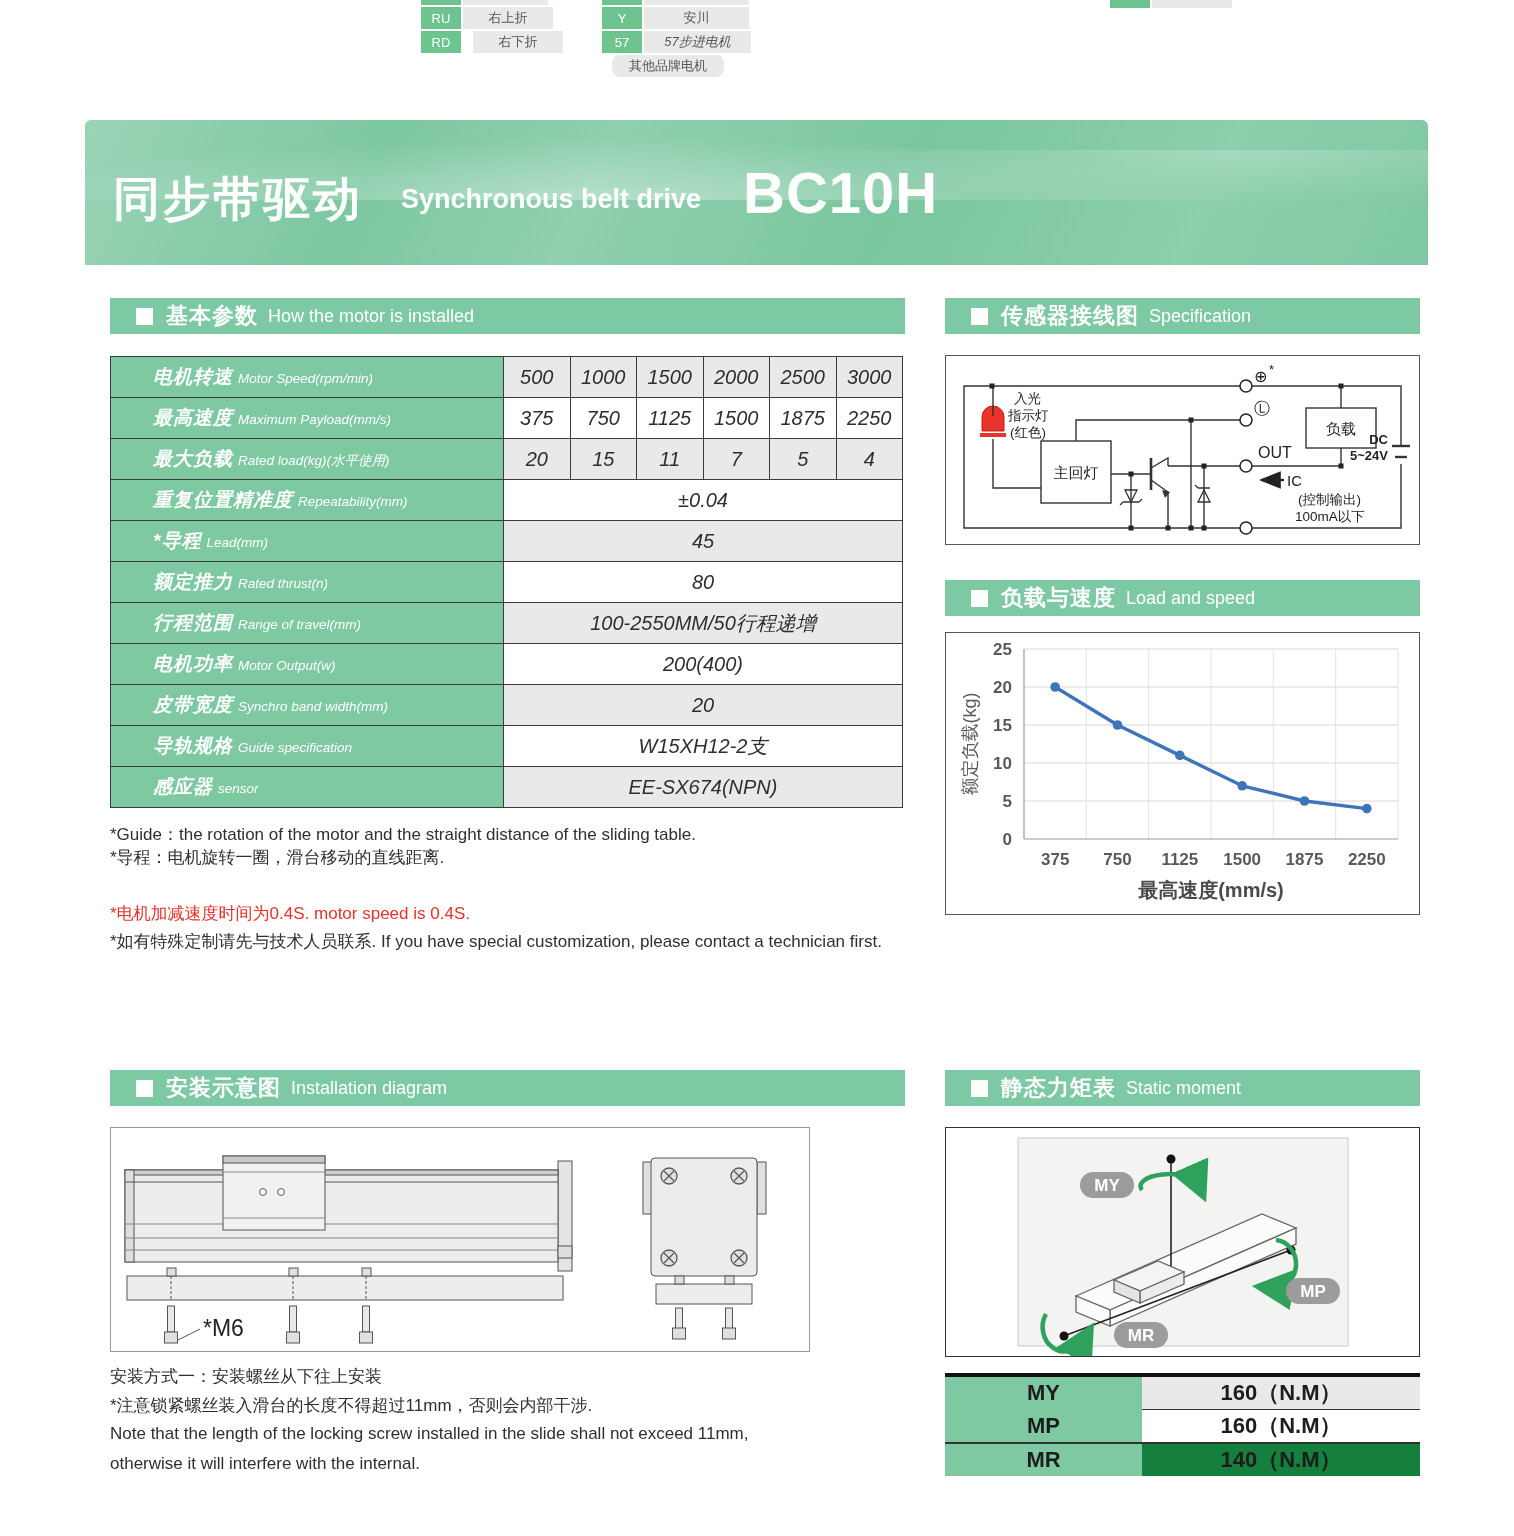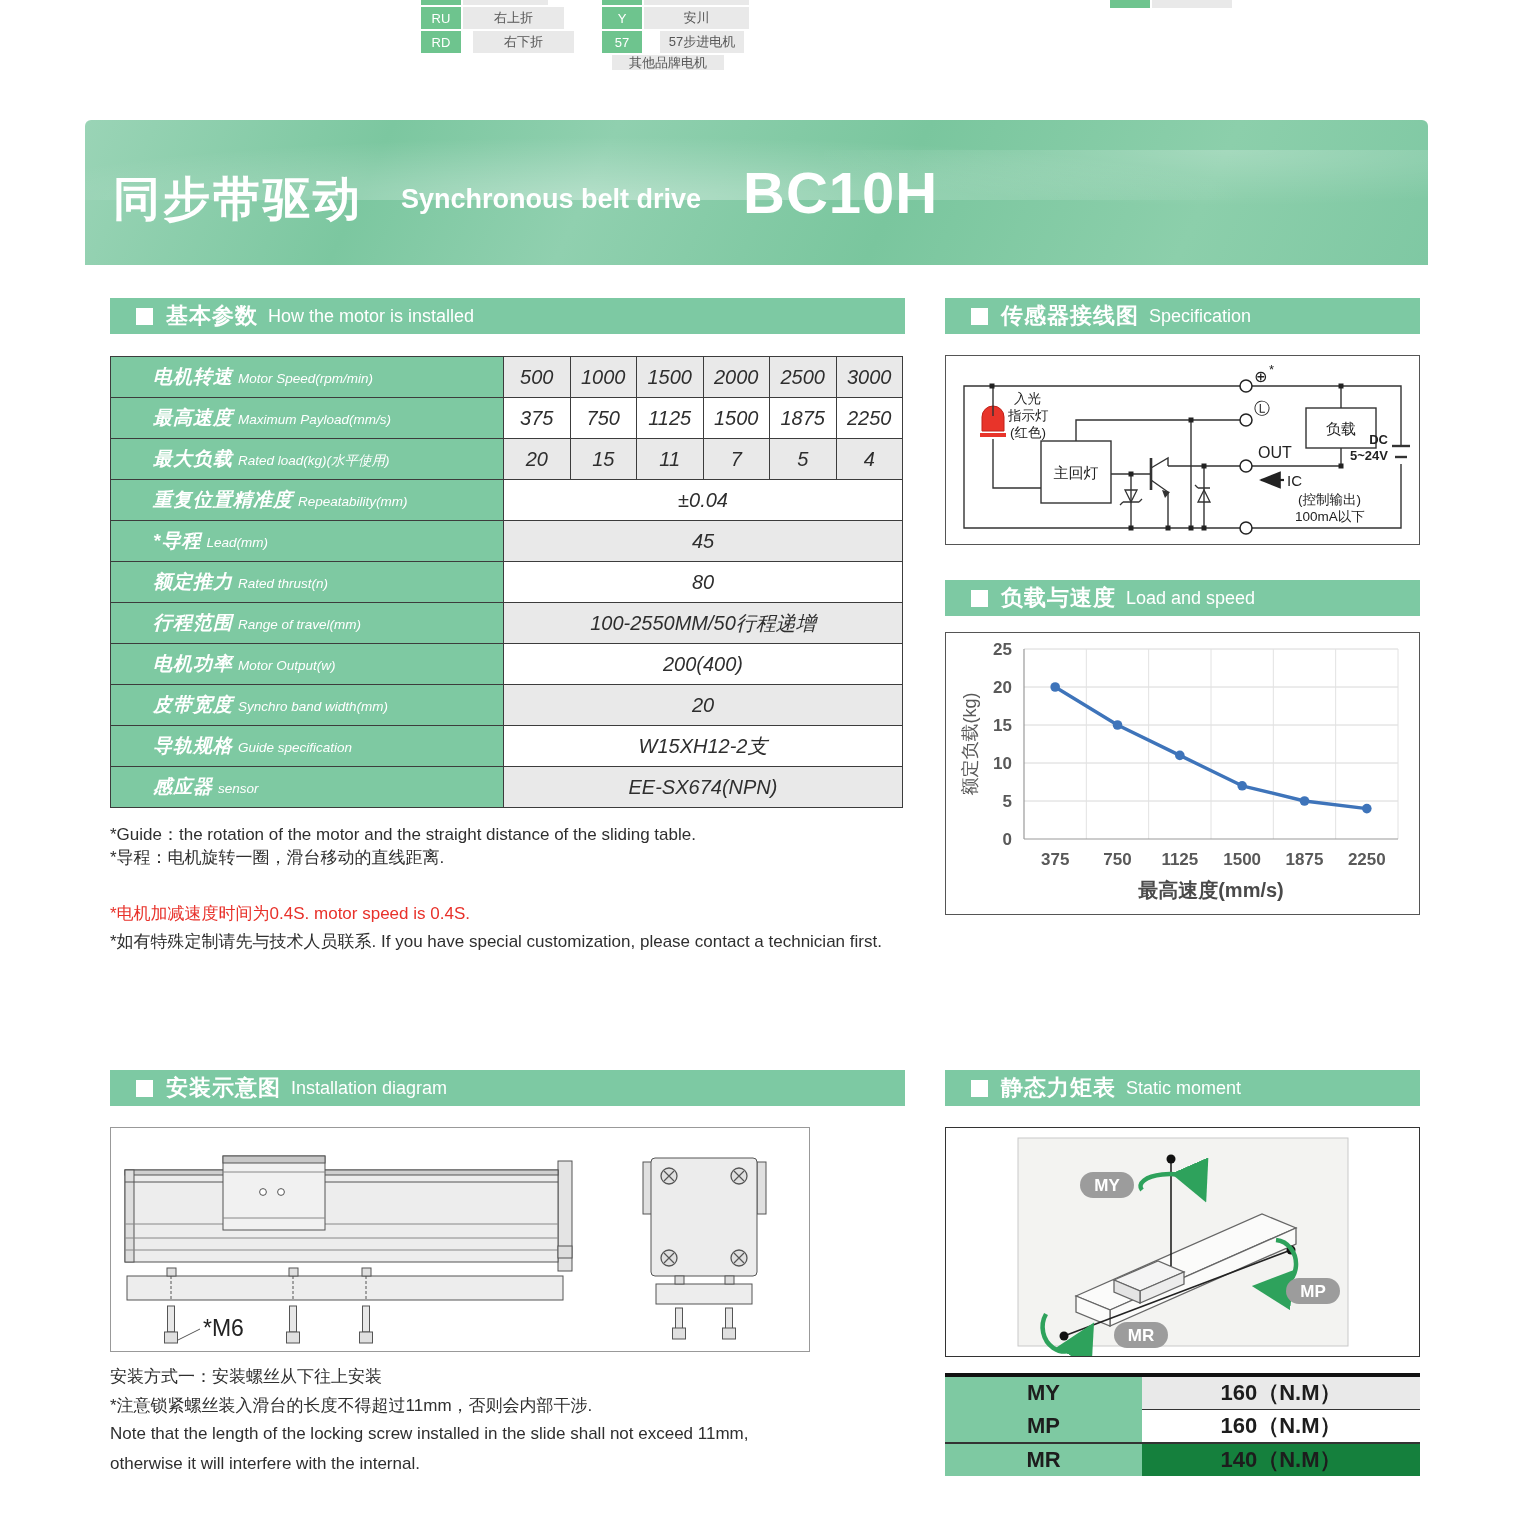--- a/index.html
+++ b/index.html
@@ -4,27 +4,27 @@
 <style>
   html,body{margin:0;padding:0;background:#fff;}
   #page{position:relative;width:1514px;height:1536px;background:#fff;overflow:hidden;
         font-family:"Liberation Sans","DejaVu Sans",sans-serif;color:#333;}
 
   
   .mini{position:absolute;top:0;}
   .mini .mrow{display:flex;margin-bottom:2px;}
   .mini .key{width:40px;height:22px;background:#6ec48e;color:#fff;font-size:13px;
              display:flex;align-items:center;justify-content:center;}
-  .mini .val{width:101px;height:22px;background:#e9e9e9;color:#555;font-size:13px;
+  .mini .val{width:90px;height:22px;background:#e9e9e9;color:#555;font-size:13px;
              display:flex;align-items:center;justify-content:center;}
   .mini .sliver{height:5px;margin-bottom:2px;display:flex;}
   .mini .sliver .k{width:40px;background:#6ec48e;}
   .mini .sliver .v{width:85px;background:#e9e9e9;margin-left:2px;}
-  .mini .footer{height:15px;background:#e9e9e9;color:#555;font-size:13px;
-                display:flex;align-items:center;justify-content:center;}
+  .mini .footer{height:22px;background:#e9e9e9;color:#555;font-size:13px;
+                display:flex;align-items:center;justify-content:center;border-radius:8px;}
 
   
   #banner{position:absolute;left:85px;top:120px;width:1343px;height:145px;
           background:linear-gradient(115deg,#9ad4b6 0%,#7cc7a0 22%,#90d0af 38%,#7ac69e 60%,#8ccfab 82%,#7fc8a3 100%);
           border-radius:6px 6px 0 0;overflow:hidden;}
   #banner .wave{position:absolute;left:0;top:-40px;width:100%;height:120px;
           background:radial-gradient(ellipse 900px 90px at 40% 100%,rgba(255,255,255,.35),rgba(255,255,255,0) 70%);}
   #banner .wave2{position:absolute;left:55%;top:30px;width:60%;height:140px;
           background:radial-gradient(ellipse 600px 80px at 50% 0%,rgba(255,255,255,.22),rgba(255,255,255,0) 70%);}
   #banner .inner{position:absolute;left:28px;top:0;height:100%;display:flex;align-items:center;}
@@ -91,21 +91,21 @@
     <div class="sliver">
         <div class="k"></div>
         <div class="v" style="width:105px;"></div>
       </div>
     <div class="mrow">
       <div class="key">Y</div>
       <div class="val" style="width:105px;margin-left:2px;">安川</div>
     </div>
     <div class="mrow">
       <div class="key">57</div>
-      <div class="val" style="width:84px;margin-left:18px;">57步进电机</div>
+      <div class="val" style="width:107px;margin-left:2px;font-style:italic;">57步进电机</div>
     </div>
     <div class="footer" style="width:112px;margin-left:10px;">其他品牌电机</div>
   </div>
 
   <div class="mini" style="left:1110px;">
     <div class="sliver" style="height:8px;">
         <div class="k"></div>
         <div class="v" style="width:80px;"></div>
       </div>
   </div>

